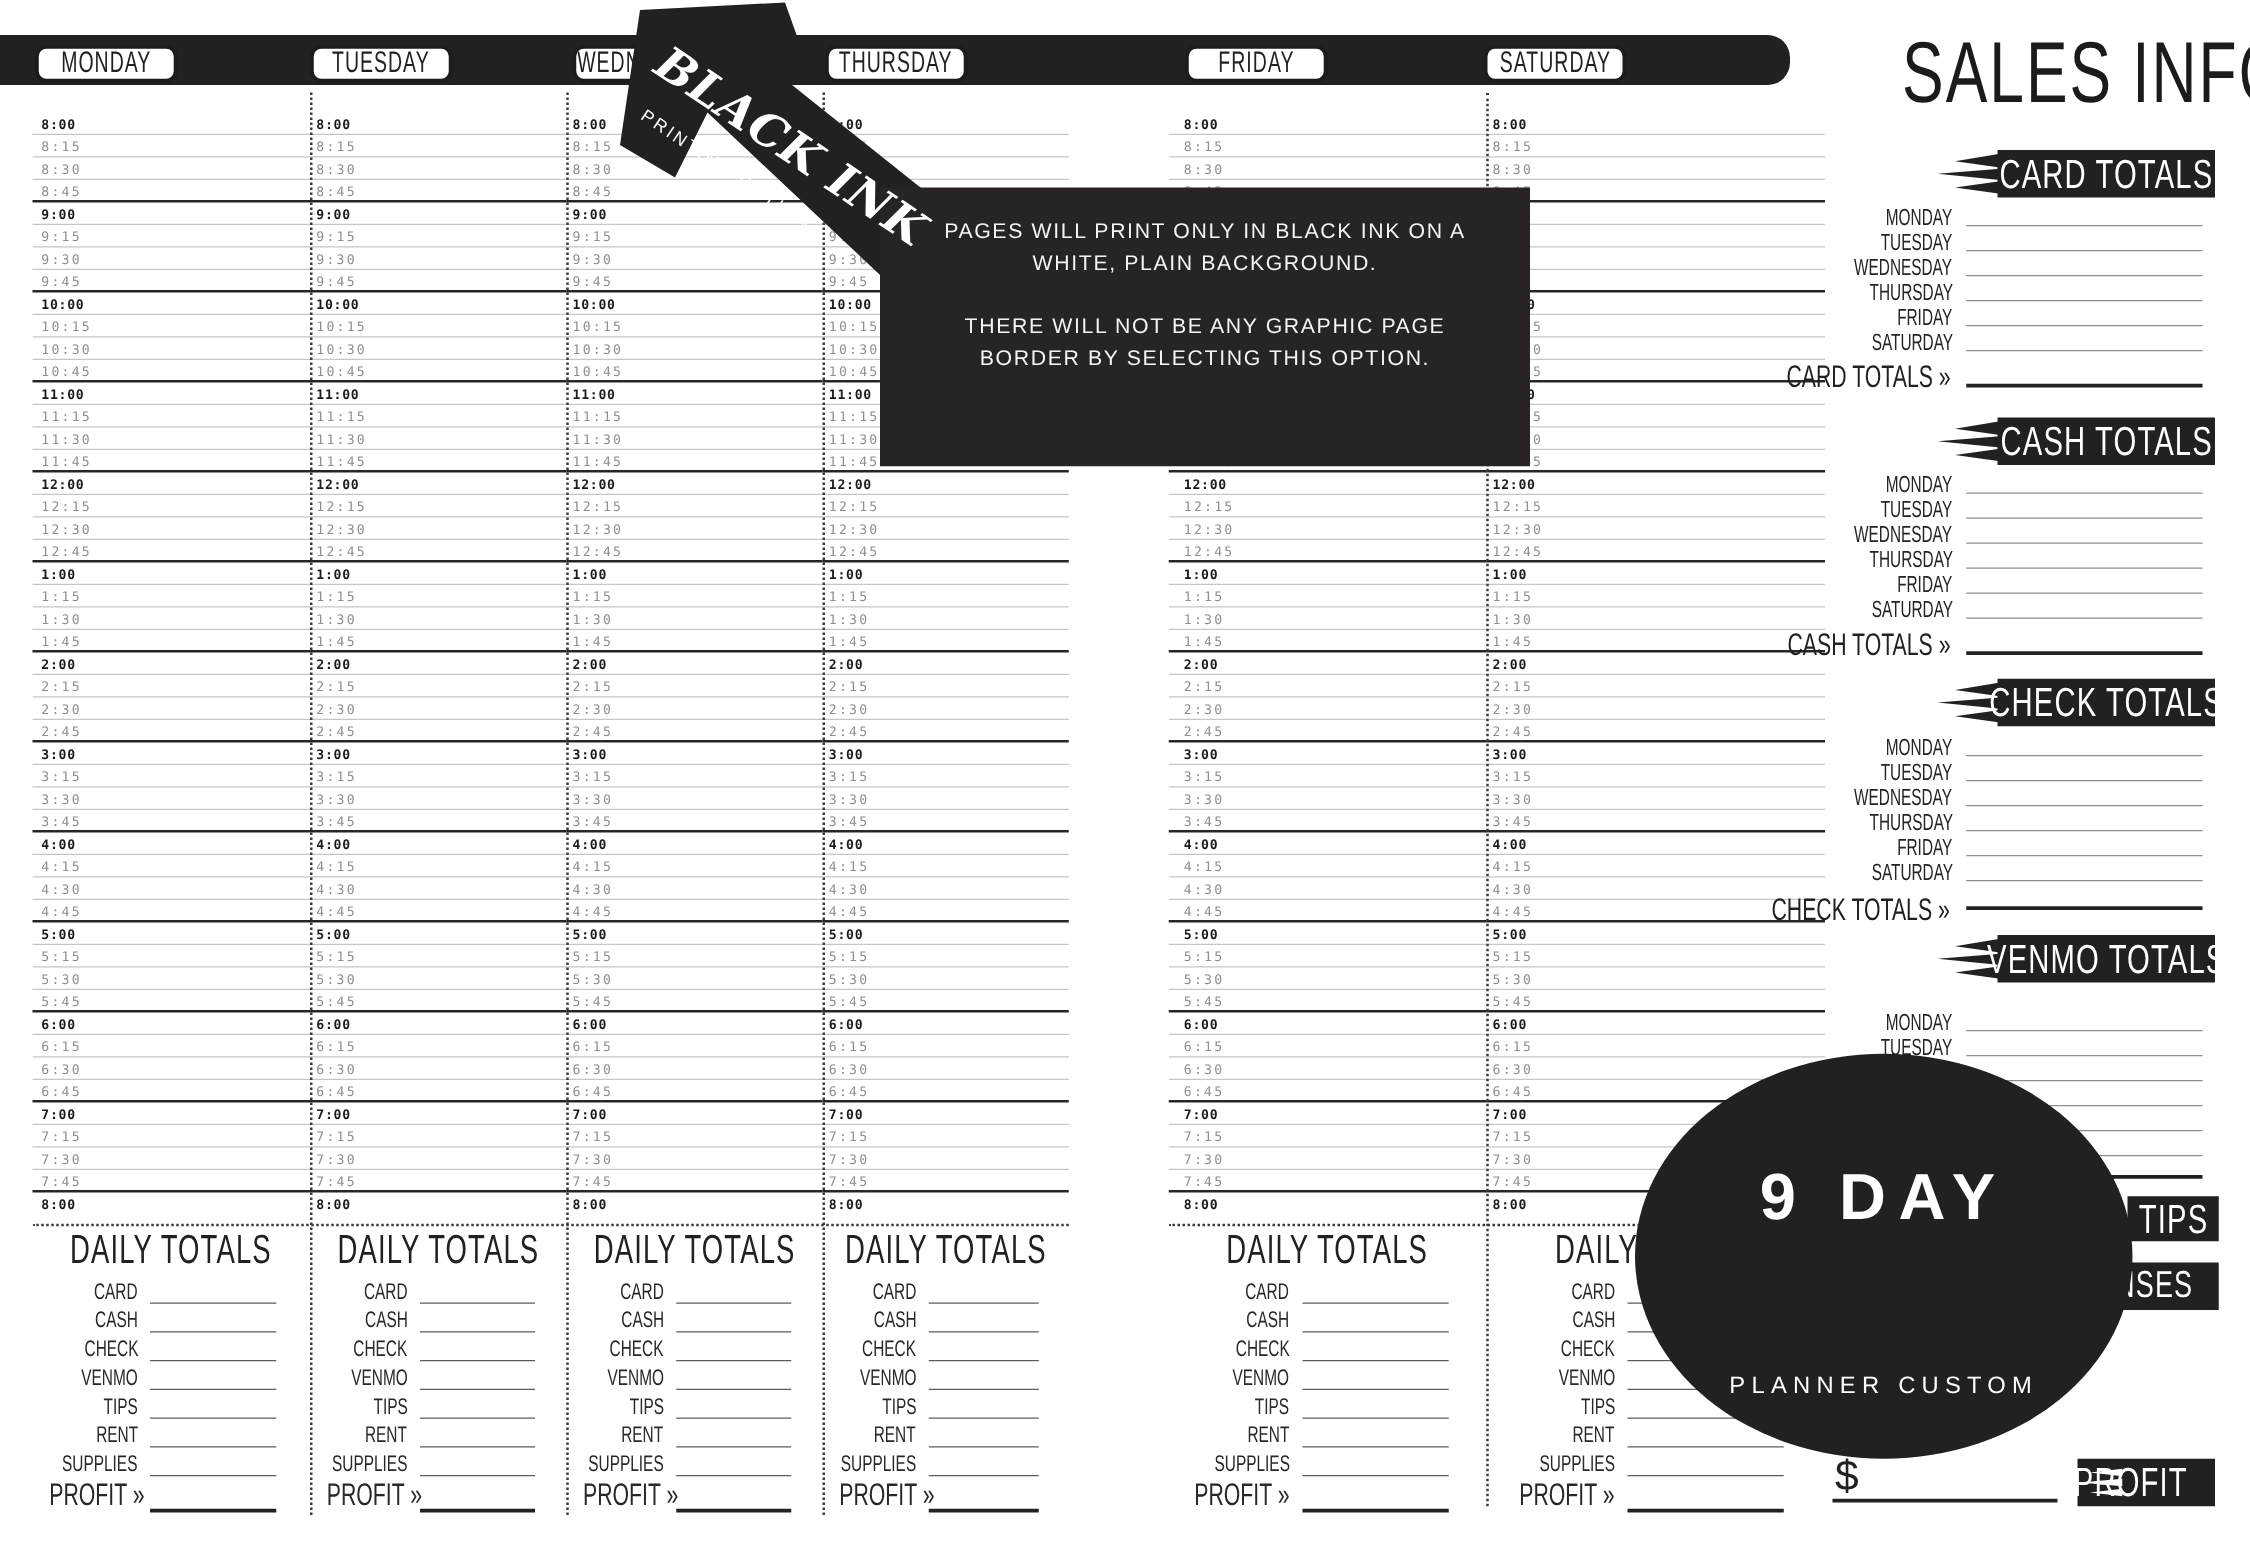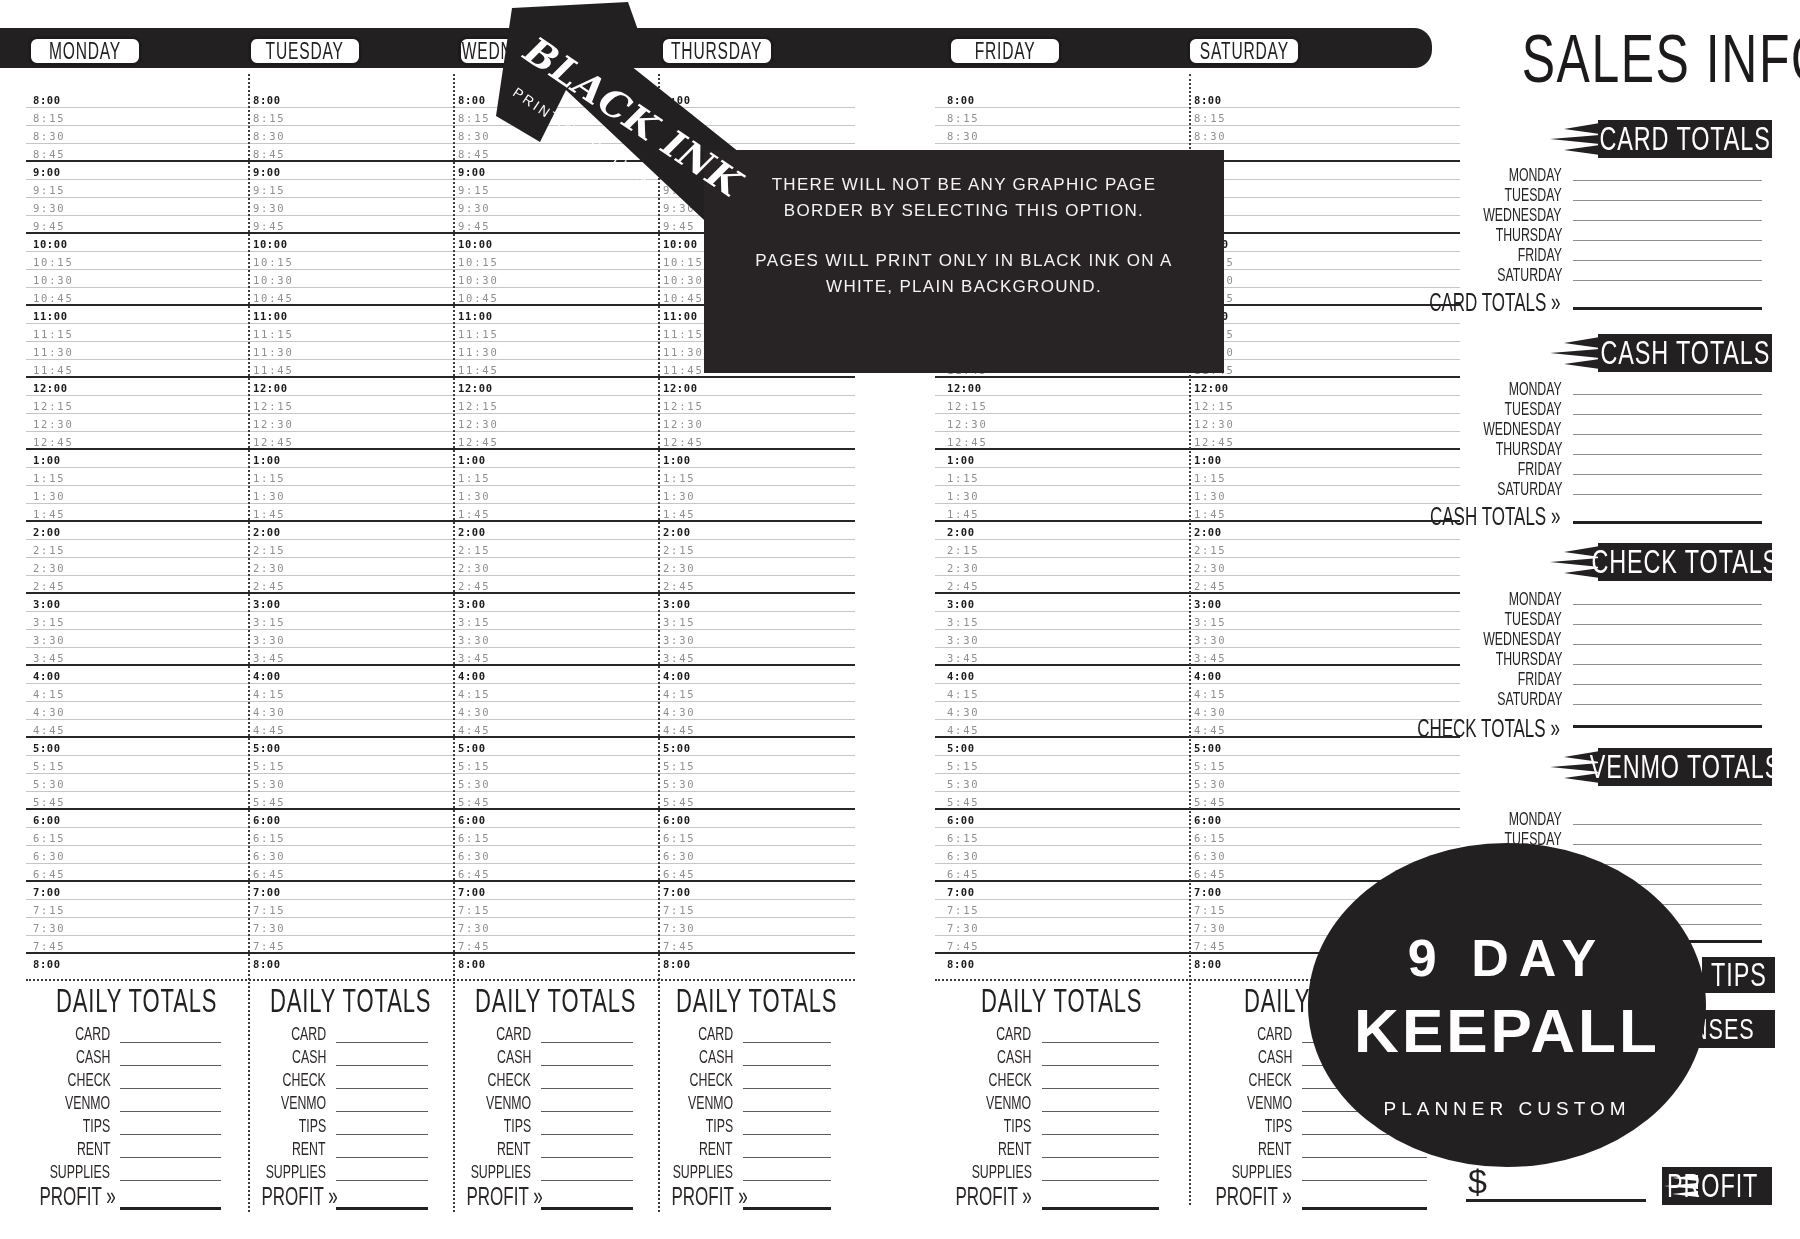--- a/index.html
+++ b/index.html
@@ -631,22 +631,22 @@
   <div class="abs hdot" style="left:26px;top:979px;width:829px;"></div>
   <div class="abs hdot" style="left:935px;top:979px;width:525px;"></div>
 
   <svg class="abs arrow-svg" width="420" height="300" viewBox="430 0 420 300">
     <polygon fill="#232021" points="512,8 628,2 648,58 606,46 824,220 772,284 566,90 540,142 496,116"></polygon>
   </svg>
   <div class="abs arrow-title">BLACK INK</div>
   <div class="abs arrow-sub">PRINTING OPTION</div>
 
   <div class="abs callout">
+    <p>PAGES WILL PRINT ONLY IN BLACK INK ON A WHITE, PLAIN BACKGROUND.</p>
     <p>THERE WILL NOT BE ANY GRAPHIC PAGE BORDER BY SELECTING THIS OPTION.</p>
-    <p>PAGES WILL PRINT ONLY IN BLACK INK ON A WHITE, PLAIN BACKGROUND.</p>
   </div>
 
   <div class="abs sales-title">
     <span>SALES INFO</span>
   </div>
   <div id="salesSections">
       <div class="abs" style="left: 1548px; top: 120px; width: 224px; height: 38px;">
         <svg width="52" height="38" viewBox="0 0 52 38" style="position: absolute; left: 0px; top: 0px;">
           <polygon fill="#232021" points="52,3 16,9 52,14"></polygon>
           <polygon fill="#232021" points="52,15 2,19 52,24"></polygon>
@@ -746,27 +746,26 @@
 
   <div class="side-flag" style="left:1702px;top:957px;width:73px;height:36px;justify-content:center;">
     <span style="font-size:26px;">TIPS</span>
   </div>
   <div class="side-flag" style="left:1640px;top:1010px;width:135px;height:38px;justify-content:flex-end;padding-right:14px;box-sizing:border-box;">
     <span style="font-size:24px;">EXPENSES</span>
   </div>
 
   <div class="abs dollar">$</div>
   <div class="abs dollar-line"></div>
-  <div class="side-flag" style="left:1662px;top:1167px;width:110px;height:38px;justify-content:flex-start;padding-right:24px;box-sizing:border-box;">
+  <div class="side-flag" style="left:1662px;top:1167px;width:110px;height:38px;justify-content:center;padding-right:24px;box-sizing:border-box;">
     <svg class="wedges" style="left:2px;top:6px;" width="34" height="26" viewBox="0 0 34 26">
       <polygon fill="#fff" points="34,2 8,5 34,8"></polygon>
       <polygon fill="#fff" points="34,10 0,13 34,16"></polygon>
       <polygon fill="#fff" points="34,18 8,21 34,24"></polygon>
     </svg>
     <span style="font-size:26px;">PROFIT</span>
   </div>
 
   <div class="abs blob"></div>
   <div class="abs blob-text badge-l1">9 DAY</div>
-  <div class="abs blob-text badge-l2">KEEPALL</div>
   <div class="abs blob-text badge-l3">PLANNER CUSTOM</div>
 
 </div>
 
 </body></html>

